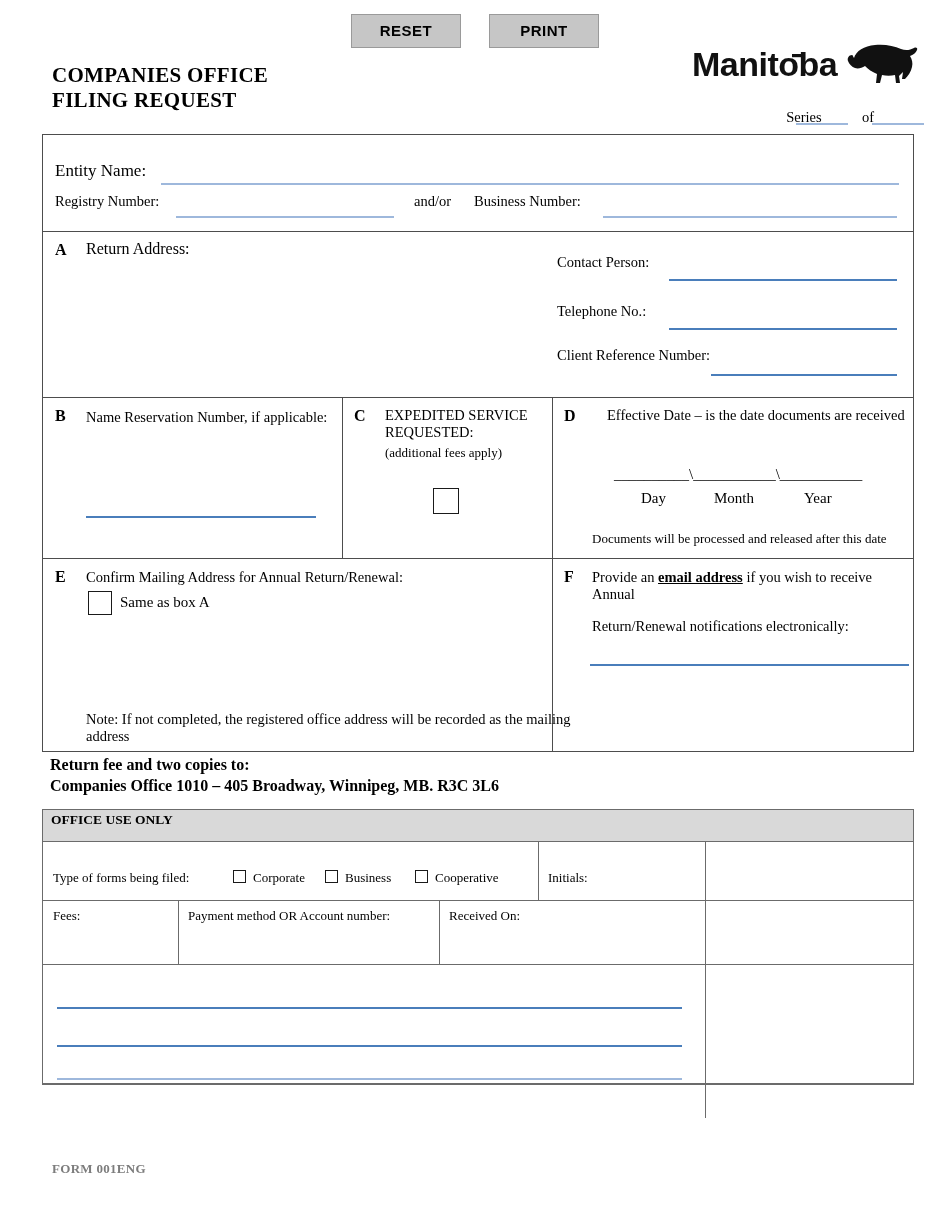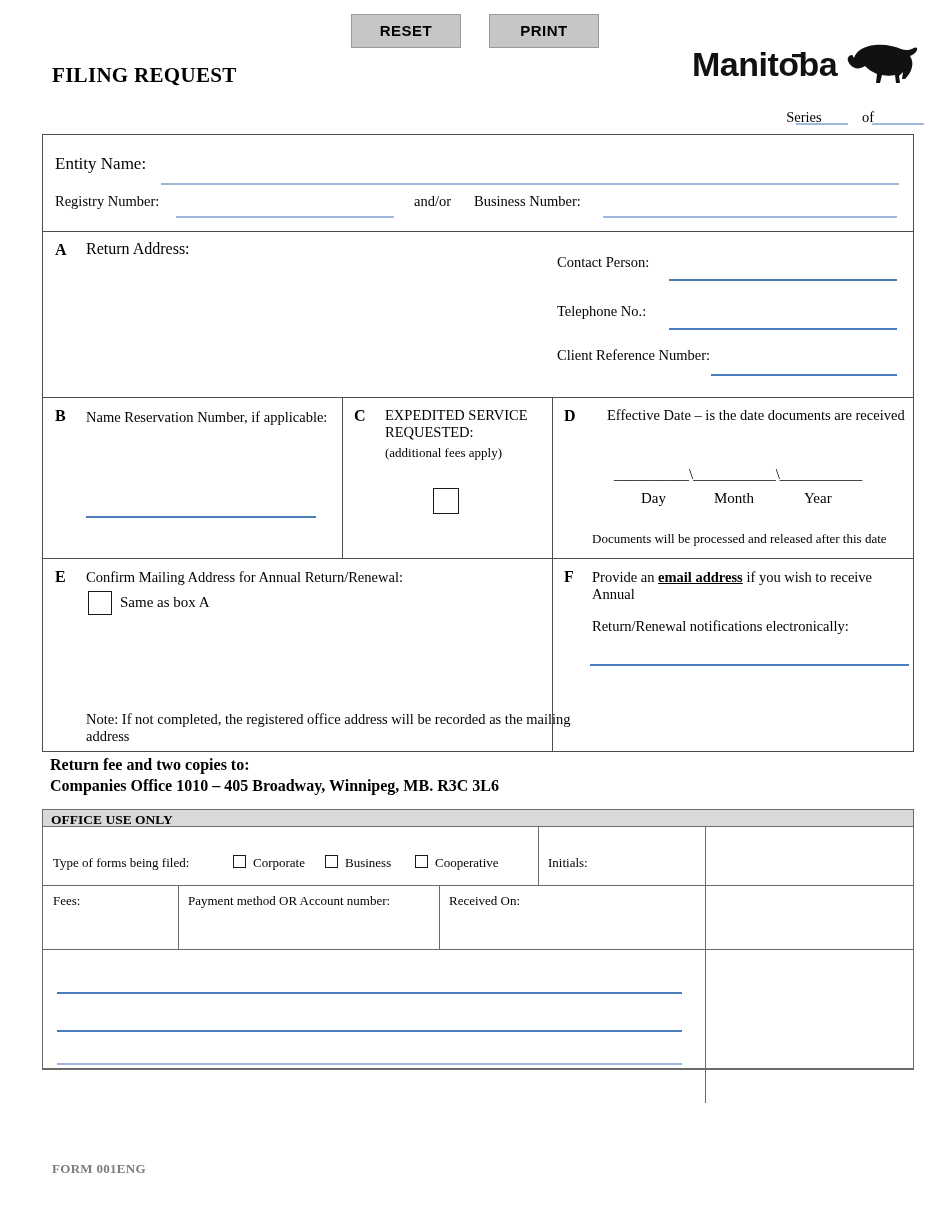--- a/index.html
+++ b/index.html
@@ -142,21 +142,21 @@
   
   .office {
     position: absolute;
     left: 42px;
     top: 809px;
     width: 872px;
     border: 1px solid #6b6b6b;
     box-sizing: border-box;
   }
   .office-hdr {
-    height: 17px;
+    height: 32px;
     background: #d9d9d9;
     border-bottom: 1px solid #6b6b6b;
     font-family: "Liberation Serif", serif;
     font-weight: bold;
     font-size: 13.5px;
     padding: 2px 4px 0 8px;
     box-sizing: border-box;
   }
   .o-row { position: relative; border-bottom: 1px solid #6b6b6b; }
   .o-row.last { border-bottom: none; }
@@ -176,20 +176,21 @@
 </style>
 </head>
 <body>
 
 <div class="btn-bar">
   <div class="btn">RESET</div>
   <div class="btn">PRINT</div>
 </div>
 
 <div class="title">
+  <div>COMPANIES OFFICE</div>
   <div>FILING REQUEST</div>
 </div>
 
 <div class="logo">
   <svg viewBox="0 0 230 52" width="230" height="52" aria-hidden="true">
     <g fill="#111111">
 
       <text x="0" y="38" font-family="Liberation Sans, sans-serif" font-size="34" font-weight="bold" letter-spacing="-0.5" style="font-stretch:condensed;">Manitoba</text>
 
       <rect x="100" y="16" width="13" height="3.2"></rect>
@@ -210,21 +211,21 @@
 <div class="series-row">
   <span class="lbl">Series</span>
   <span class="ul-blue" style="width:52px;margin:0 10px;"></span>
   <span class="lbl">of</span>
   <span class="ul-blue" style="width:52px;margin:0 2px 0 10px;"></span>
 </div>
 
 <div class="frame">
 
   <div class="row sec-entity">
-    <div class="lbl" style="left:12px; top:20px; font-size:17px;">Entity Name:</div>
+    <div class="lbl" style="left:12px; top:27px; font-size:17px;">Entity Name:</div>
     <div class="line-b" style="left:118px; top:48px; width:738px;"></div>
 
     <div class="lbl" style="left:12px; top:58px;">Registry  Number:</div>
     <div class="line-b" style="left:133px; top:81px; width:218px;"></div>
 
     <div class="lbl" style="left:371px; top:58px;">and/or</div>
 
     <div class="lbl" style="left:431px; top:58px;">Business Number:</div>
     <div class="line-b" style="left:560px; top:81px; width:294px;"></div>
   </div>

